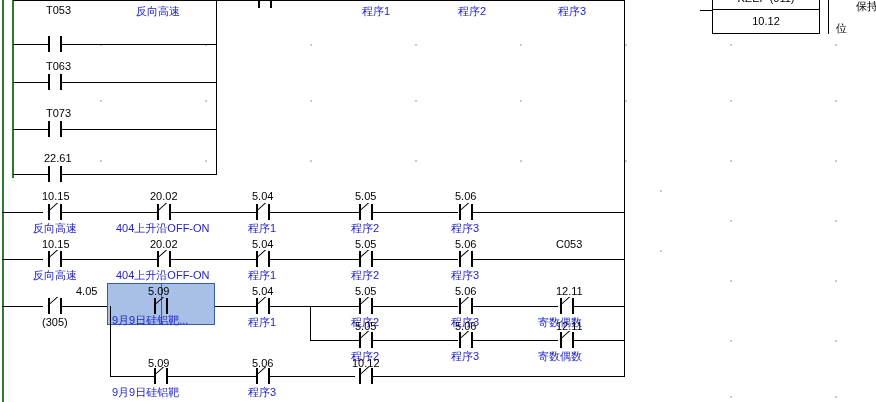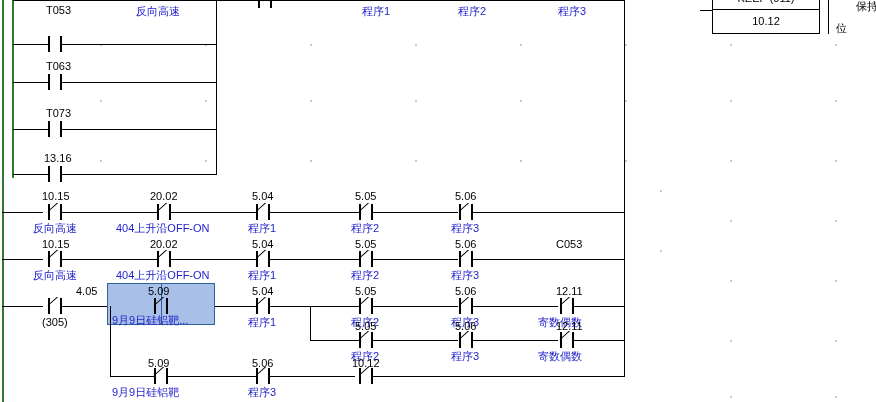--- a/index.html
+++ b/index.html
@@ -198,21 +198,21 @@
   <div class="wire h" style="left:61px; top:82px; width:155px;"></div>
 
   <div class="lbl" style="left:46px; top:107px;">T073</div>
   <div class="contact closed" style="left:48px; top:121px;">
     <div class="bar left"></div>
     <div class="bar right"></div>
   </div>
   <div class="wire h" style="left:13px; top:129px; width:36px;"></div>
   <div class="wire h" style="left:61px; top:129px; width:155px;"></div>
 
-  <div class="lbl" style="left:44px; top:152px;">13.16</div>
+  <div class="lbl" style="left:44px; top:152px;">22.61</div>
   <div class="contact closed" style="left:48px; top:166px;">
     <div class="bar left"></div>
     <div class="bar right"></div>
   </div>
   <div class="wire h" style="left:13px; top:174px; width:36px;"></div>
   <div class="wire h" style="left:61px; top:174px; width:155px;"></div>
 
   <div class="wire v" style="left:216px; top:0px; height:175px;"></div>
 
   <div class="wire h" style="left:2px; top:212px; width:41px;"></div>

